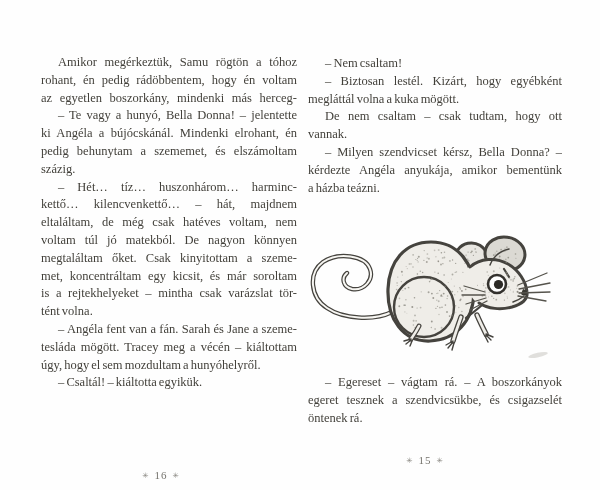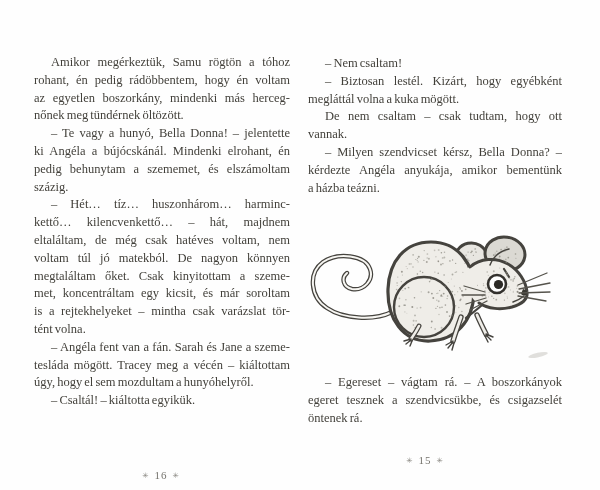--- a/index.html
+++ b/index.html
@@ -1,21 +1,21 @@
 <!DOCTYPE html>
 <html><head>
 <meta charset="utf-8">
 <style>
   html,body{margin:0;padding:0;background:#ffffff;}
   .book{
     position:relative;width:600px;height:490px;background:#fefefe;
     font-family:"Liberation Serif","DejaVu Serif",serif;color:#413f39;overflow:hidden;
   }
   .textcol{position:absolute;}
-  .col-left{left:34px;top:54px;width:256px;}
+  .col-left{left:41px;top:54px;width:256px;}
   .col-right-top{left:308px;top:55px;width:254px;}
   .col-right-bottom{left:308px;top:374px;width:254px;}
   .line{
     font-size:12.5px;line-height:17.8px;height:17.8px;
     text-align:justify;text-align-last:justify;text-justify:inter-word;
     word-spacing:-1px;white-space:normal;overflow:hidden;
   }
   .line.end{text-align-last:left;}
   .line.indent{text-indent:17px;}
   .folio{position:absolute;text-align:center;font-size:11px;color:#76746e;letter-spacing:1px;}
@@ -30,21 +30,20 @@
 <div class="book">
 
   <div class="textcol col-left">
 
       <div class="line indent">Amikor megérkeztük, Samu rögtön a tóhoz</div>
 
       <div class="line">rohant, én pedig rádöbbentem, hogy én voltam</div>
 
       <div class="line">az egyetlen boszorkány, mindenki más herceg-</div>
 
-      <div class="line end">nőnek meg tündérnek öltözött.</div>
 
       <div class="line indent">– Te vagy a hunyó, Bella Donna! – jelentette</div>
 
       <div class="line">ki Angéla a bújócskánál. Mindenki elrohant, én</div>
 
       <div class="line">pedig behunytam a szememet, és elszámoltam</div>
 
       <div class="line end">százig.</div>
 
       <div class="line indent">– Hét… tíz… huszonhárom… harminc-</div>

